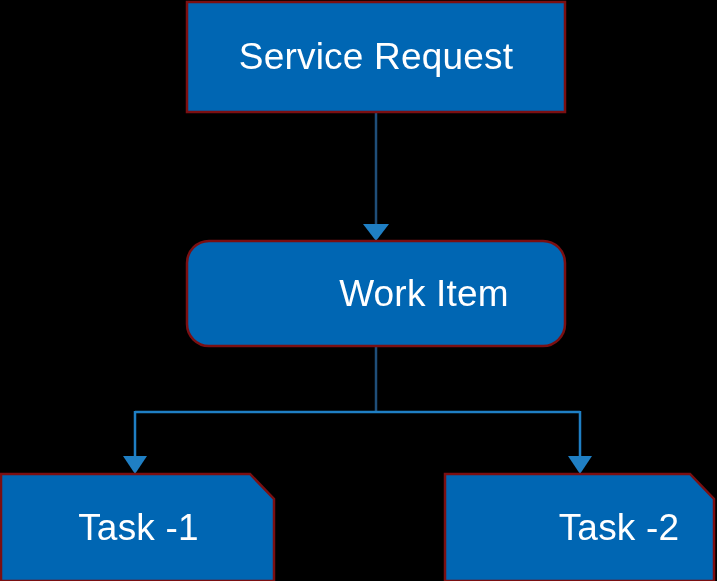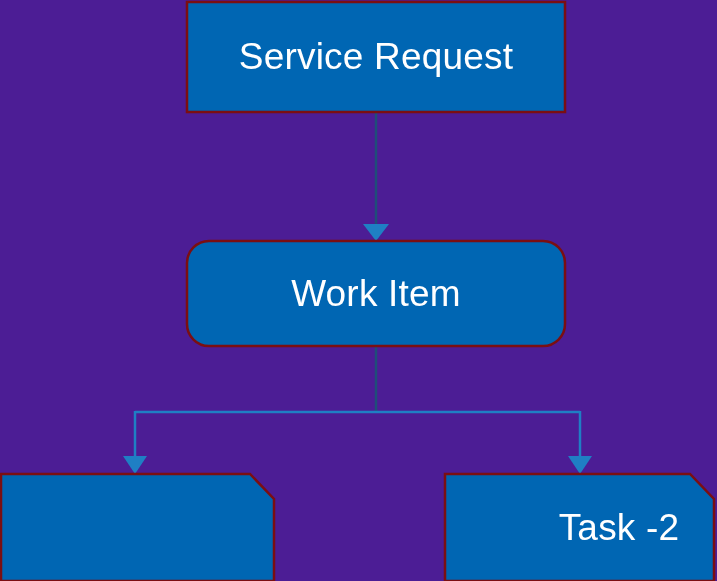--- a/index.html
+++ b/index.html
@@ -7,21 +7,21 @@
     padding: 0;
     background: #ffffff;
   }
   body {
     font-family: "Liberation Sans", sans-serif;
   }
   #canvas {
     position: relative;
     width: 717px;
     height: 581px;
-    background: #4c1d95;
+    background: #000000;
     overflow: hidden;
   }
   #diagram-svg {
     position: absolute;
     left: 0;
     top: 0;
     width: 717px;
     height: 581px;
   }
   .node-label {
@@ -42,20 +42,21 @@
     width: 378px;
     height: 110px;
     font-size: 37px;
   }
   #label-work-item {
     left: 187px;
     top: 241px;
     width: 378px;
     height: 105px;
     font-size: 37px;
+    padding-left: 48px;
   }
   #label-task-1 {
     left: 2px;
     top: 474px;
     width: 273px;
     height: 107px;
     font-size: 37px;
   }
   #label-task-2 {
     left: 445px;
@@ -99,16 +100,17 @@
 
     <polygon points="1,474 250,474 274,499 274,581 1,581" fill="#0066b3" stroke="#7b0f12" stroke-width="2.5"></polygon>
 
     <polygon points="445,474 690,474 714,499 714,581 445,581" fill="#0066b3" stroke="#7b0f12" stroke-width="2.5"></polygon>
   </svg>
 
   <div class="node-label" id="label-service-request">Service Request</div>
 
   <div class="node-label" id="label-work-item">Work Item</div>
 
+  <div class="node-label" id="label-task-1">Task -1</div>
 
   <div class="node-label" id="label-task-2">Task -2</div>
 
 </div>
 
 </body></html>

